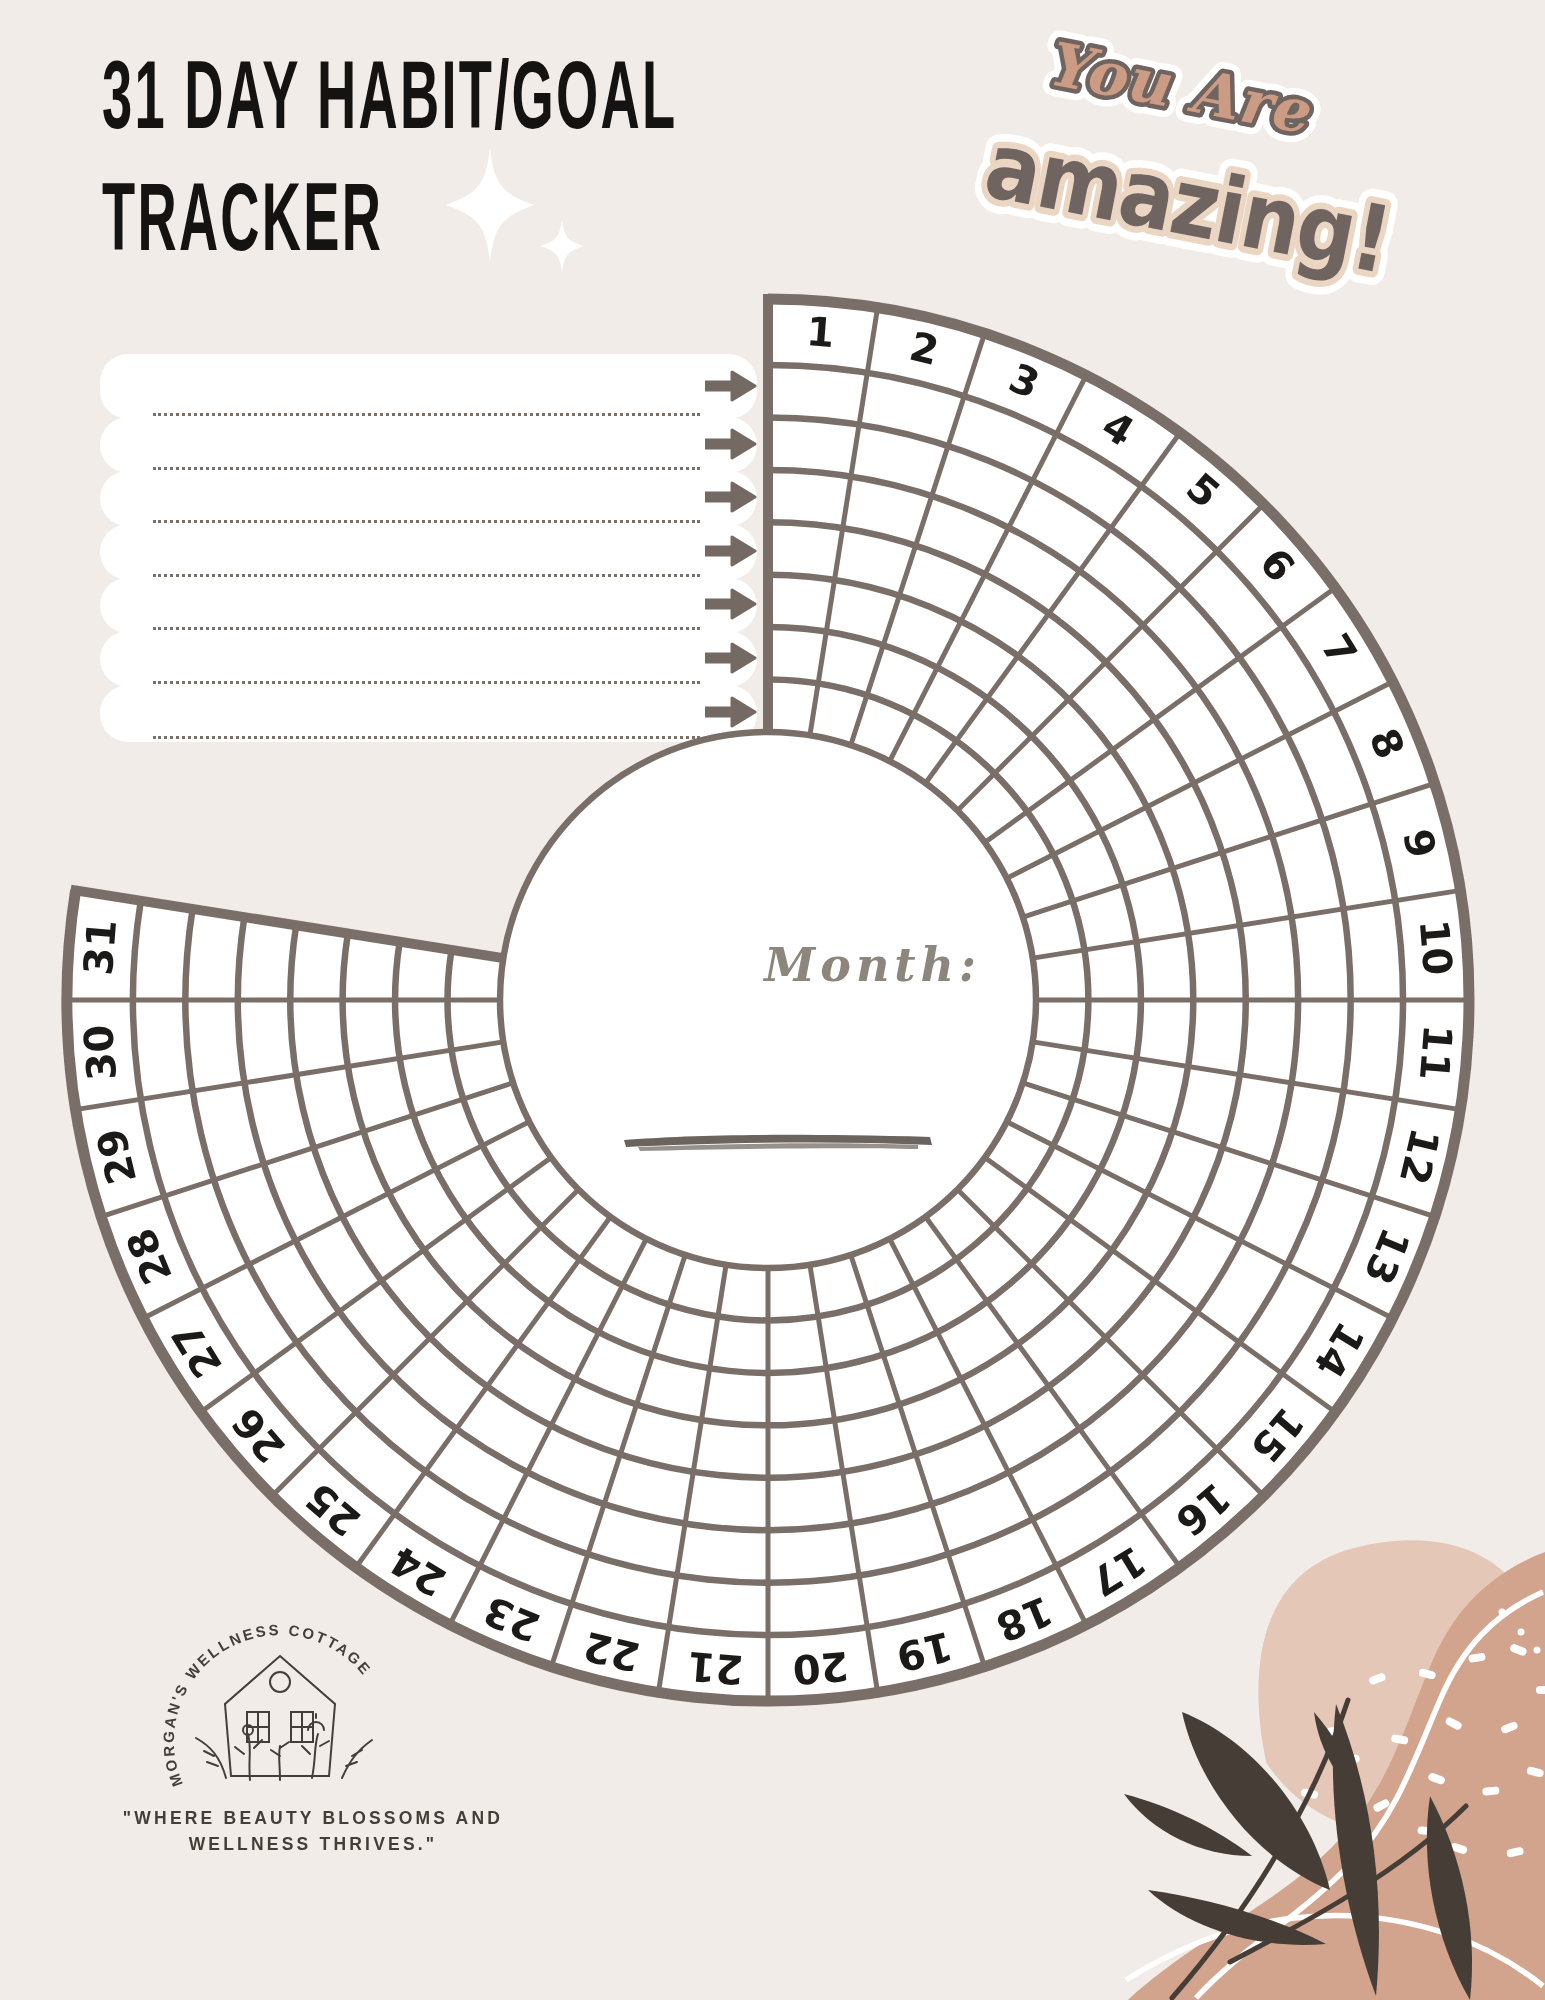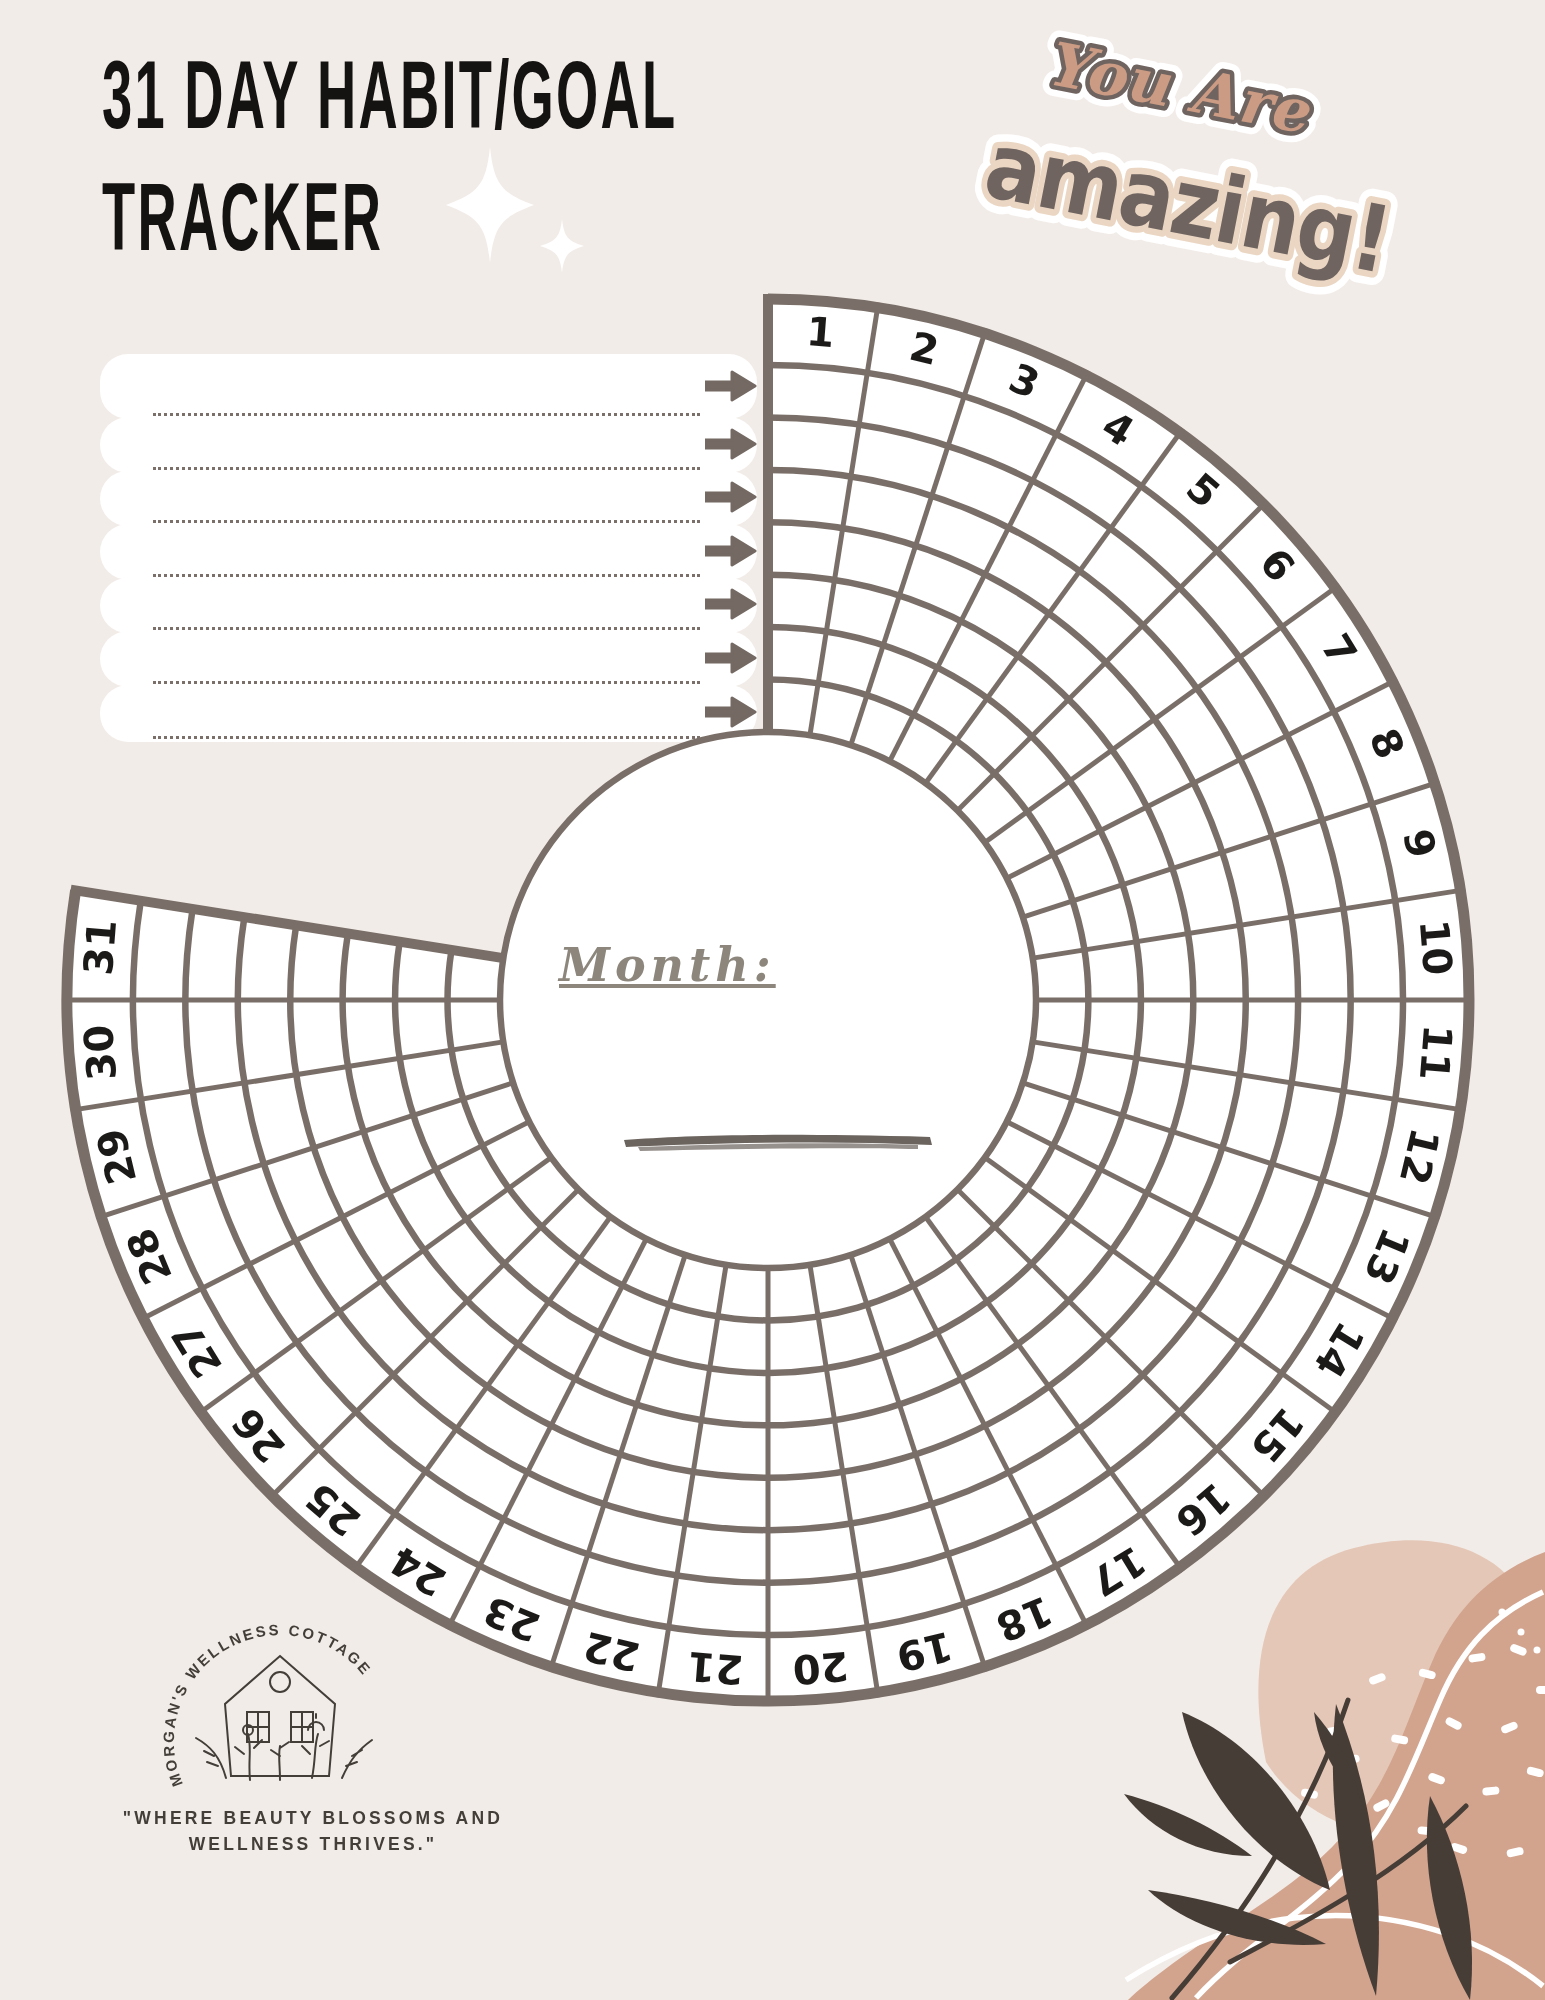--- a/index.html
+++ b/index.html
@@ -9,23 +9,23 @@
   .abs{position:absolute;}
   
   .title{position:absolute;left:102px;top:34px;color:var(--title,#141312);
          font-family:"Liberation Sans",sans-serif;font-weight:700;font-size:97px;
          line-height:1.26;letter-spacing:4px;transform:scaleX(.56);transform-origin:left top;white-space:nowrap;}
   
   .habit-row{position:absolute;left:100px;width:657px;background:#fff;border-radius:28px;}
   .dotline{position:absolute;left:153px;width:547px;border-top:3px dotted var(--dotted,#7b7069);}
   .arrow{position:absolute;left:705px;width:52px;height:32px;}
   
-  .month{position:absolute;left:559px;top:938px;width:400px;text-align:left;
+  .month{position:absolute;left:581px;top:938px;width:400px;text-align:right;
          font-family:"DejaVu Serif",serif;font-style:italic;font-weight:bold;
-         font-size:46px;letter-spacing:5px;color:var(--month-text,#8c867c);text-decoration:underline;}
+         font-size:46px;letter-spacing:5px;color:var(--month-text,#8c867c);}
   .tagline{position:absolute;left:83px;width:460px;text-align:center;color:var(--logo-ink,#443e39);
            font-size:17.5px;letter-spacing:3.2px;font-weight:600;}
 </style>
 </head>
 <body>
 
 <div class="page">
 
   <svg class="abs" style="left:0;top:0;" width="1545" height="2000" viewBox="0 0 1545 2000">
     <path fill="var(--blob-light)" d="M1266,1762 C1246,1662 1262,1572 1354,1548 C1448,1524 1525,1556 1540,1642 C1552,1712 1548,1780 1520,1822 C1448,1852 1322,1850 1266,1762 Z"></path>

